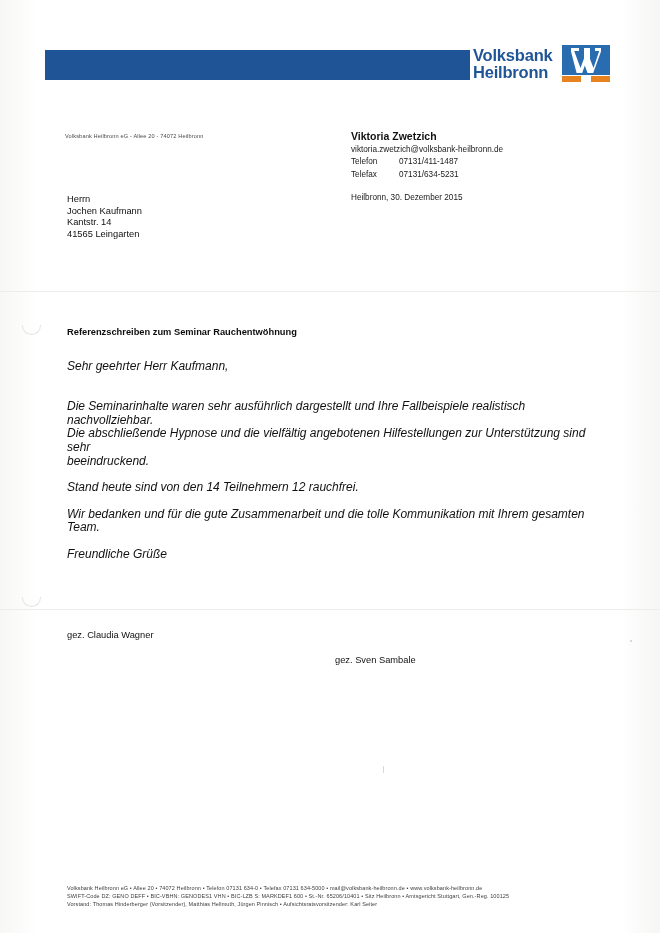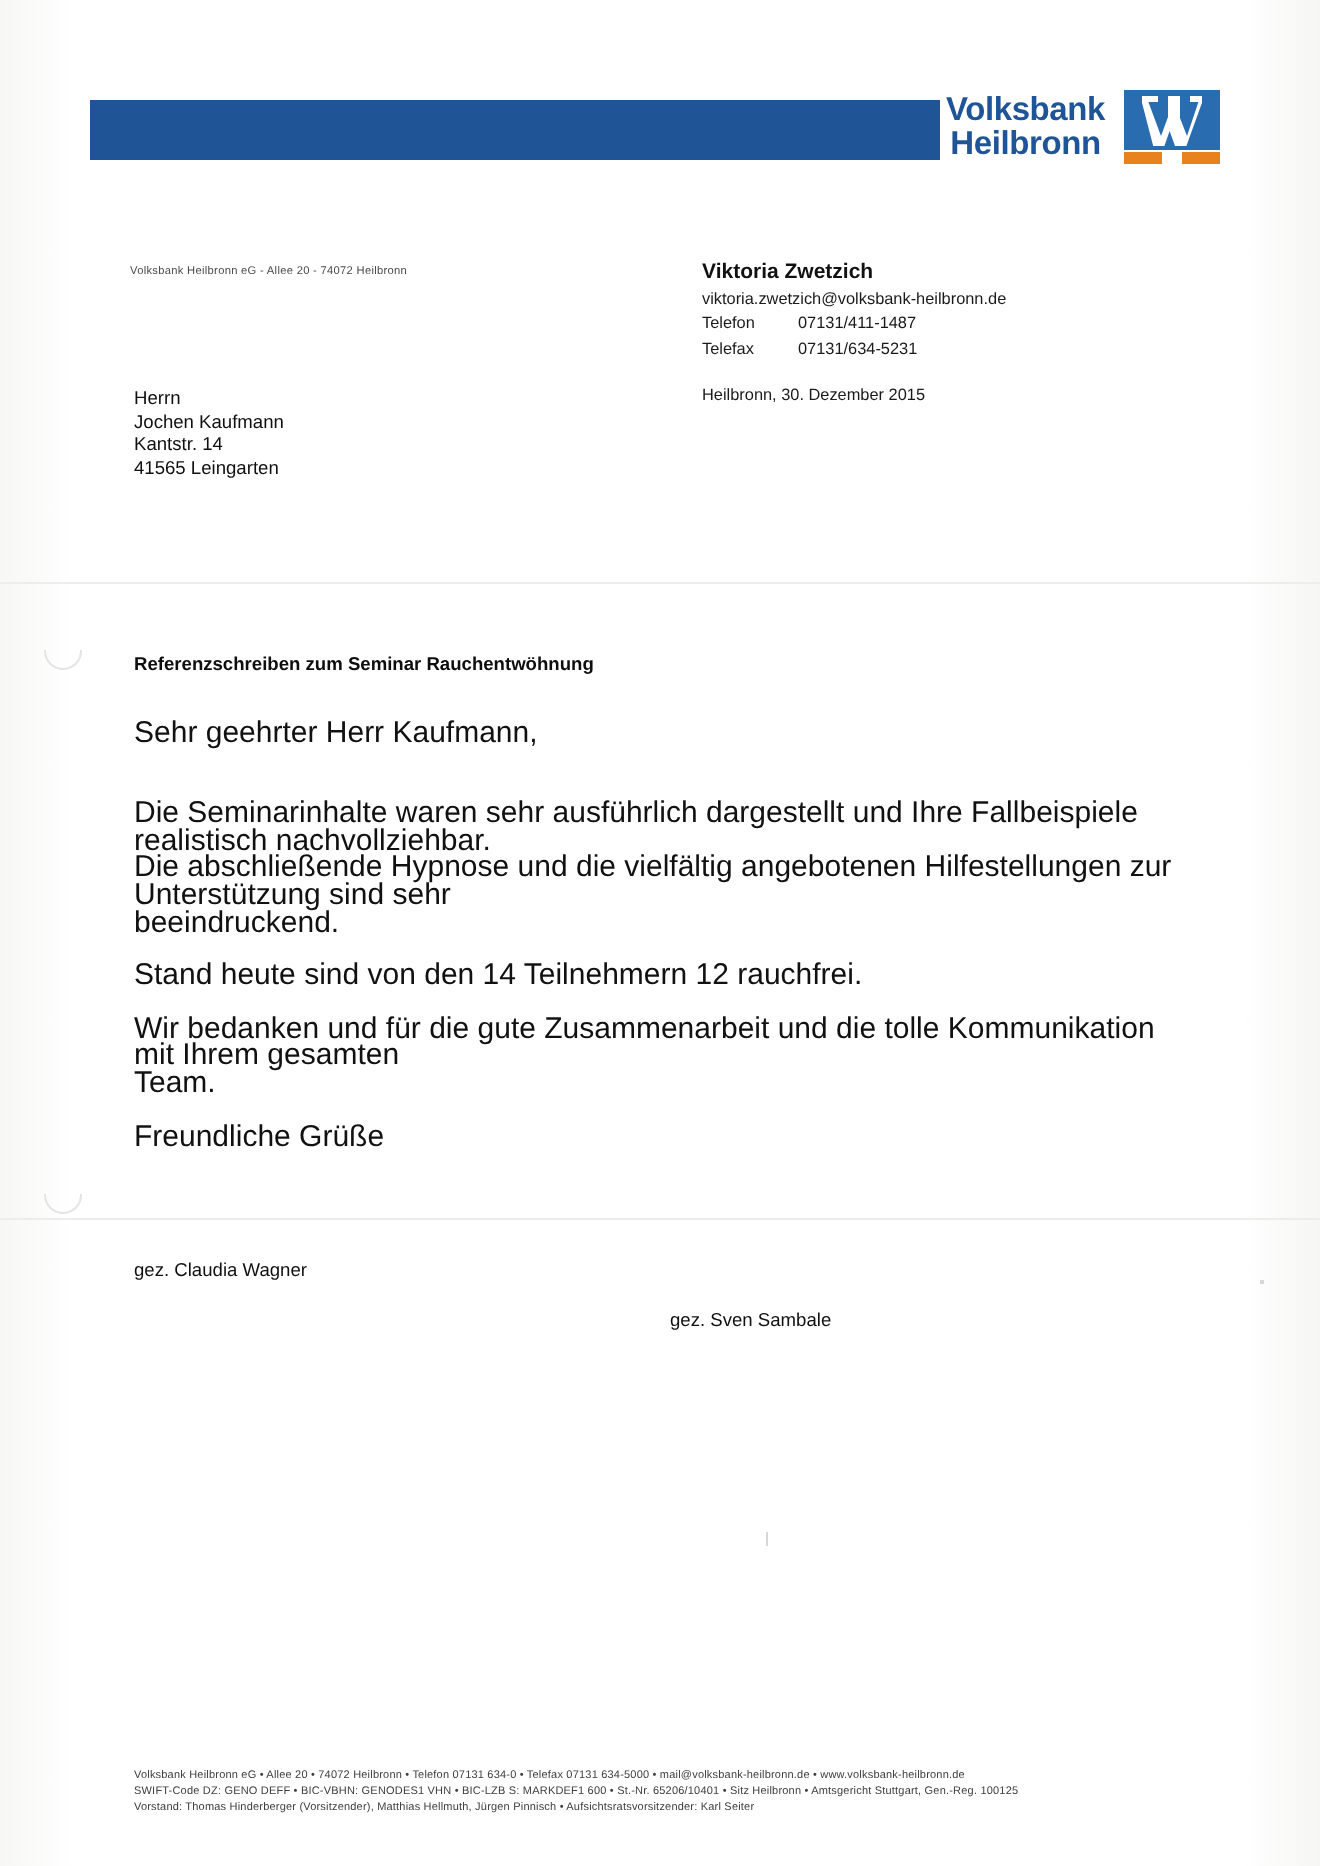--- a/index.html
+++ b/index.html
@@ -49,21 +49,20 @@
     display: flex;
     align-items: center;
     gap: 9px;
   }
   .logo-words {
     font-size: 16.5px;
     font-weight: bold;
     line-height: 17px;
     color: #1f5597;
     letter-spacing: -0.2px;
-    text-align: center;
   }
   .logo-mark {
     position: relative;
     width: 48px;
     height: 38px;
   }
   .logo-mark .sq {
     position: absolute;
     left: 0; top: 0;
     width: 48px; height: 30px;
@@ -147,23 +146,24 @@
     top: 327px;
     font-size: 9.3px;
     font-weight: bold;
     color: #0e0e0e;
   }
   .body {
     position: absolute;
     left: 67px;
     top: 360px;
     width: 520px;
-    font-size: 15px;
+    font-size: 12px;
     line-height: 13.6px;
     color: #111;
+    font-style: italic;
   }
   .body p {
     margin: 0 0 13px 0;
   }
 
   
   .signatures {
     position: absolute;
     left: 67px;
     top: 630px;

